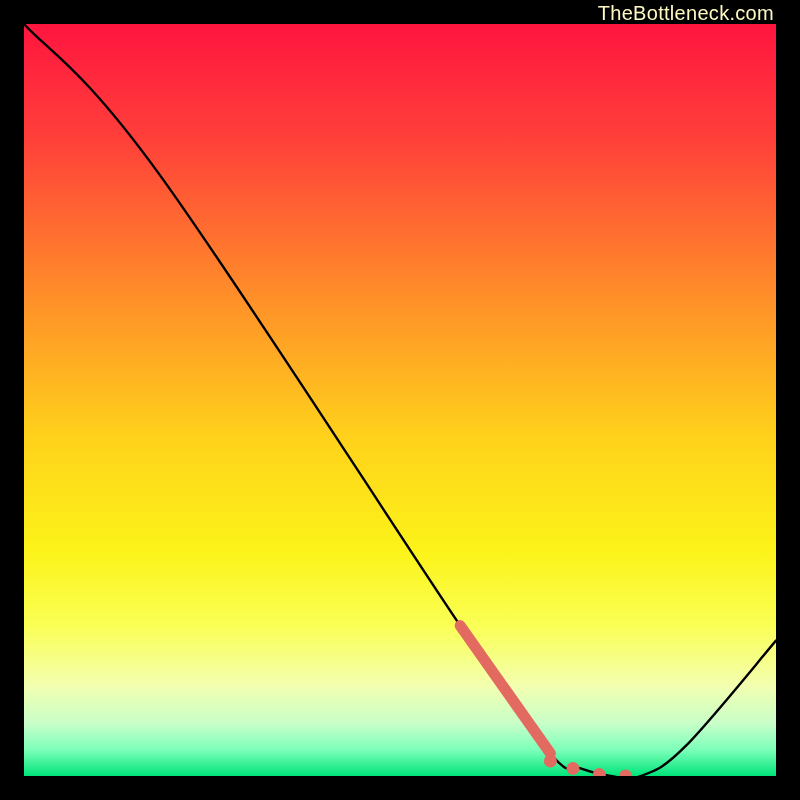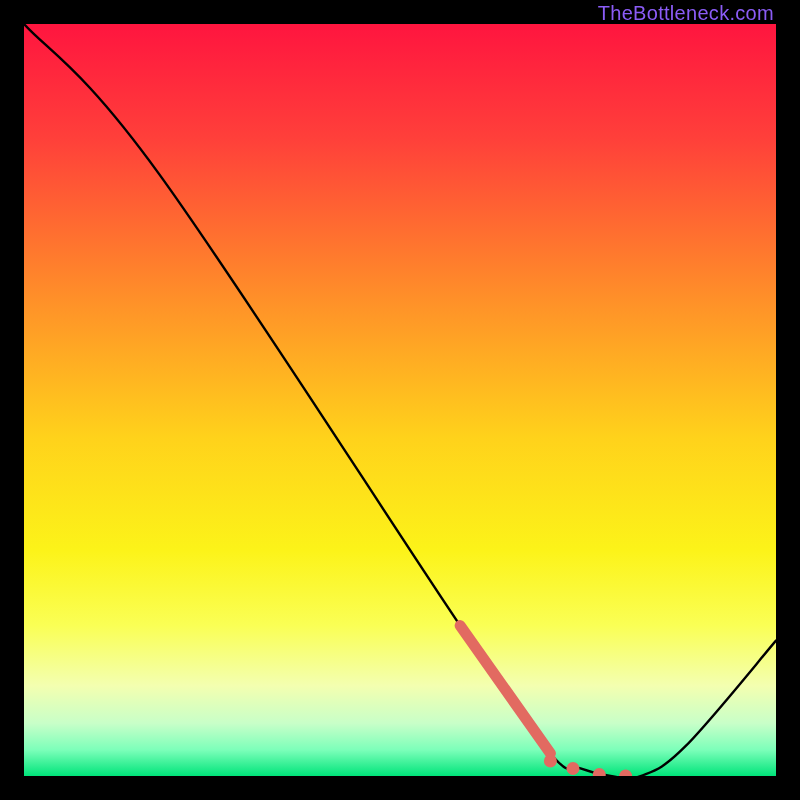--- a/index.html
+++ b/index.html
@@ -16,21 +16,21 @@
     left: 24px;
     top: 24px;
     width: 752px;
     height: 752px;
     background: #000;
   }
   .watermark {
     position: absolute;
     top: 2px;
     right: 26px;
-    color: #8b5cf6;
+    color: #fef9c3;
     font-size: 20px;
     font-weight: 400;
     letter-spacing: 0.3px;
     user-select: none;
   }
   svg.plot {
     position: absolute;
     left: 24px;
     top: 24px;
     width: 752px;

